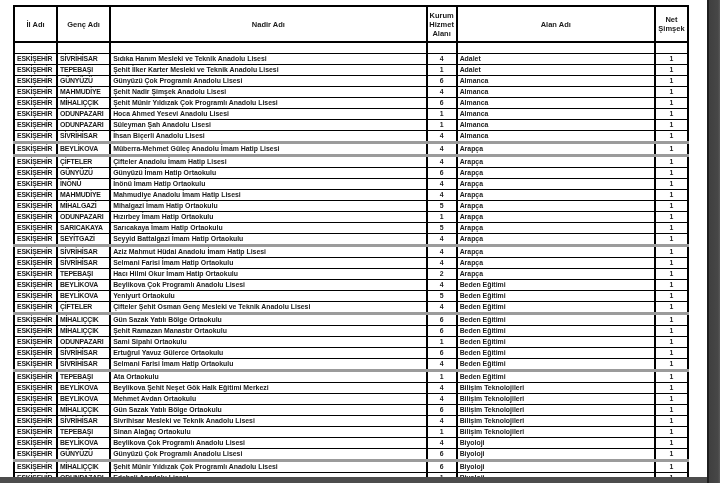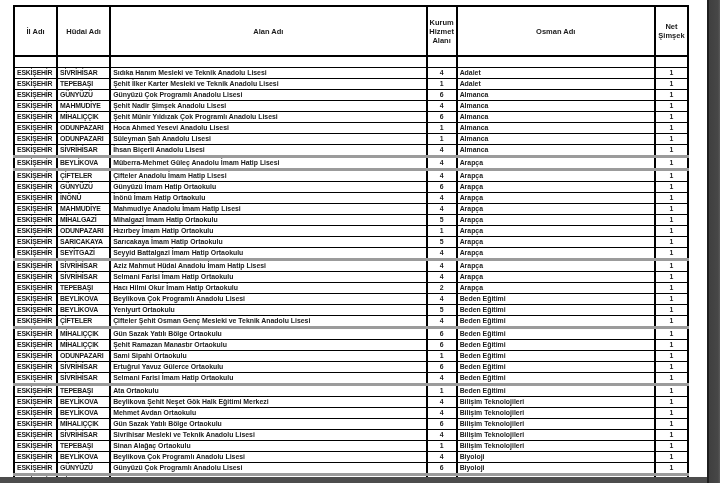--- a/index.html
+++ b/index.html
@@ -29,21 +29,21 @@
     font-weight:700;
   }
   table.needs thead th{
     height:34px;
     font-size:7.5px;
     line-height:1.2;
     text-align:center;
     vertical-align:middle;
     white-space:normal;
     border-bottom-width:2px;
-    padding:7px 1px;
+    padding:0 1px;
   }
   tr.spacer td{height:5px;border-bottom-width:1px;}
   table.needs tbody td{
     height:10px;
     font-size:6.9px;
     line-height:10px;
     vertical-align:middle;
   }
   td.c0,td.c1{letter-spacing:-0.2px;}
   td.c0,td.c1,td.c2,td.c4{text-align:left;}
@@ -68,24 +68,24 @@
       <col style="width:43px">
       <col style="width:53px">
       <col style="width:316px">
       <col style="width:30px">
       <col style="width:198px">
       <col style="width:33px">
     </colgroup>
     <thead>
       <tr id="header-row">
           <th>İl Adı</th>
-          <th>Hüdai Adı</th>
+          <th>Genç Adı</th>
+          <th>Nadir Adı</th>
+          <th>Kurum Hizmet Alanı</th>
           <th>Alan Adı</th>
-          <th>Kurum Hizmet Alanı</th>
-          <th>Osman Adı</th>
           <th>Net Şimşek</th>
         </tr>
     </thead>
     <tbody id="table-body">
         <tr class="spacer">
           <td></td>
           <td></td>
           <td></td>
           <td></td>
           <td></td>

